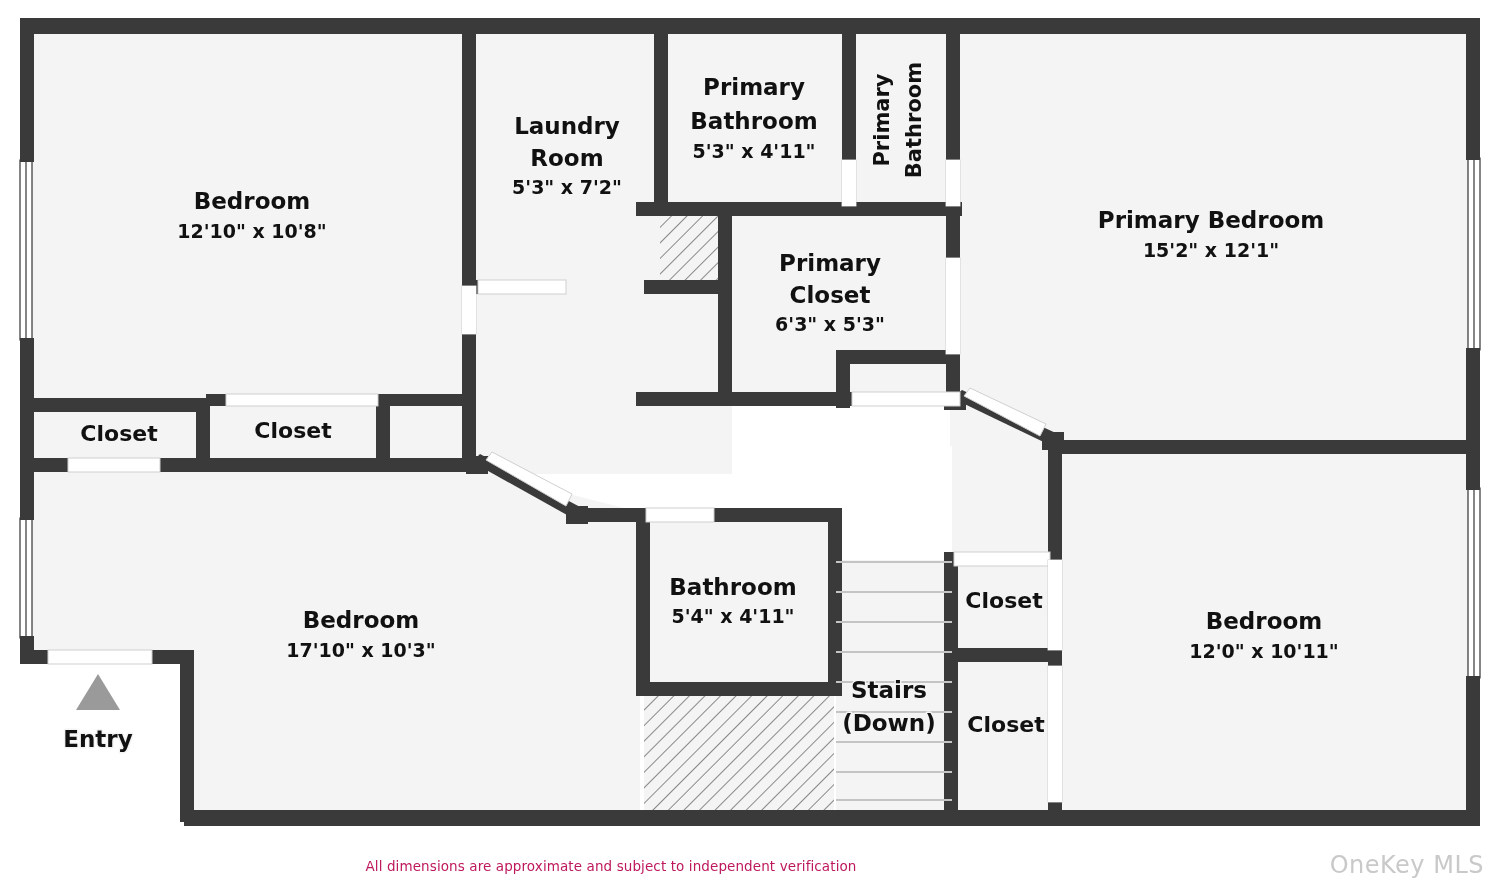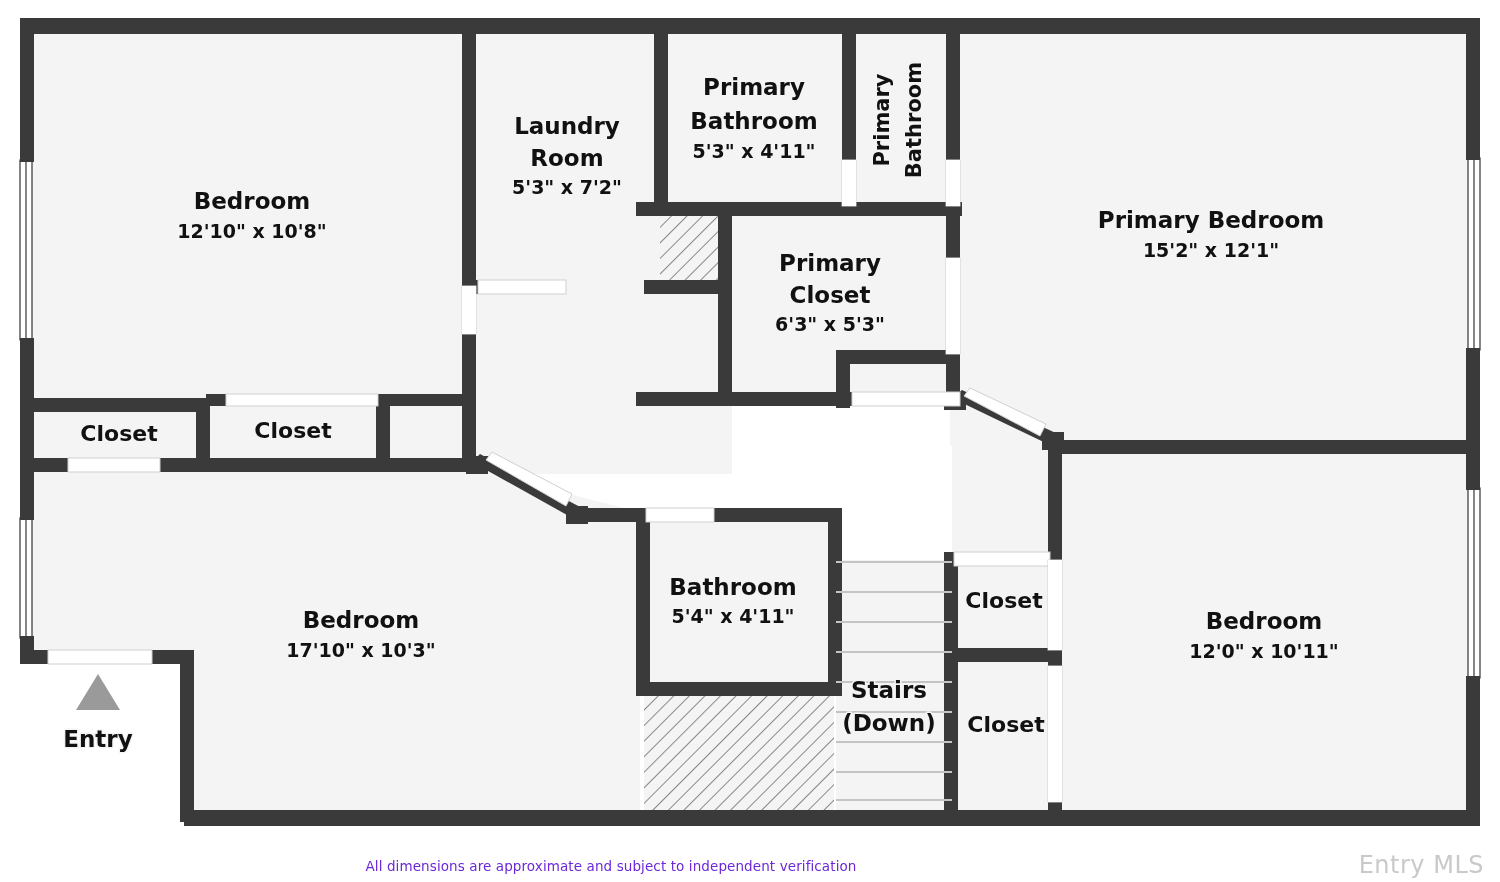--- a/index.html
+++ b/index.html
@@ -26,21 +26,21 @@
   .room-dims{font-size:19px;}
   .closet-name{font-size:22px;}
   .small-name{font-size:21px;}
 
   .footer-note{
     position:absolute;
     left:0;top:858px;width:1222px;
     text-align:center;
     font-family:"DejaVu Sans","Liberation Sans",sans-serif;
     font-size:13.5px;
-    color:#6d28d9;
+    color:#be185d;
     letter-spacing:0.1px;
   }
   .watermark{
     position:absolute;
     right:16px;top:851px;
     font-family:"DejaVu Sans","Liberation Sans",sans-serif;
     font-size:24px;
     color:#c9c9c9;
     letter-spacing:0.5px;
   }
@@ -299,14 +299,14 @@
 
       <text class="room-label room-name" x="1264" y="622">Bedroom</text>
       <text class="room-label room-dims" x="1264" y="652">12'0" x 10'11"</text>
 
       <text class="room-label room-name" x="98" y="740">Entry</text>
     </g>
 
   </svg>
 
   <div class="footer-note">All dimensions are approximate and subject to independent verification</div>
-  <div class="watermark">Entry MLS</div>
+  <div class="watermark">OneKey MLS</div>
 </div>
 
 </body></html>

